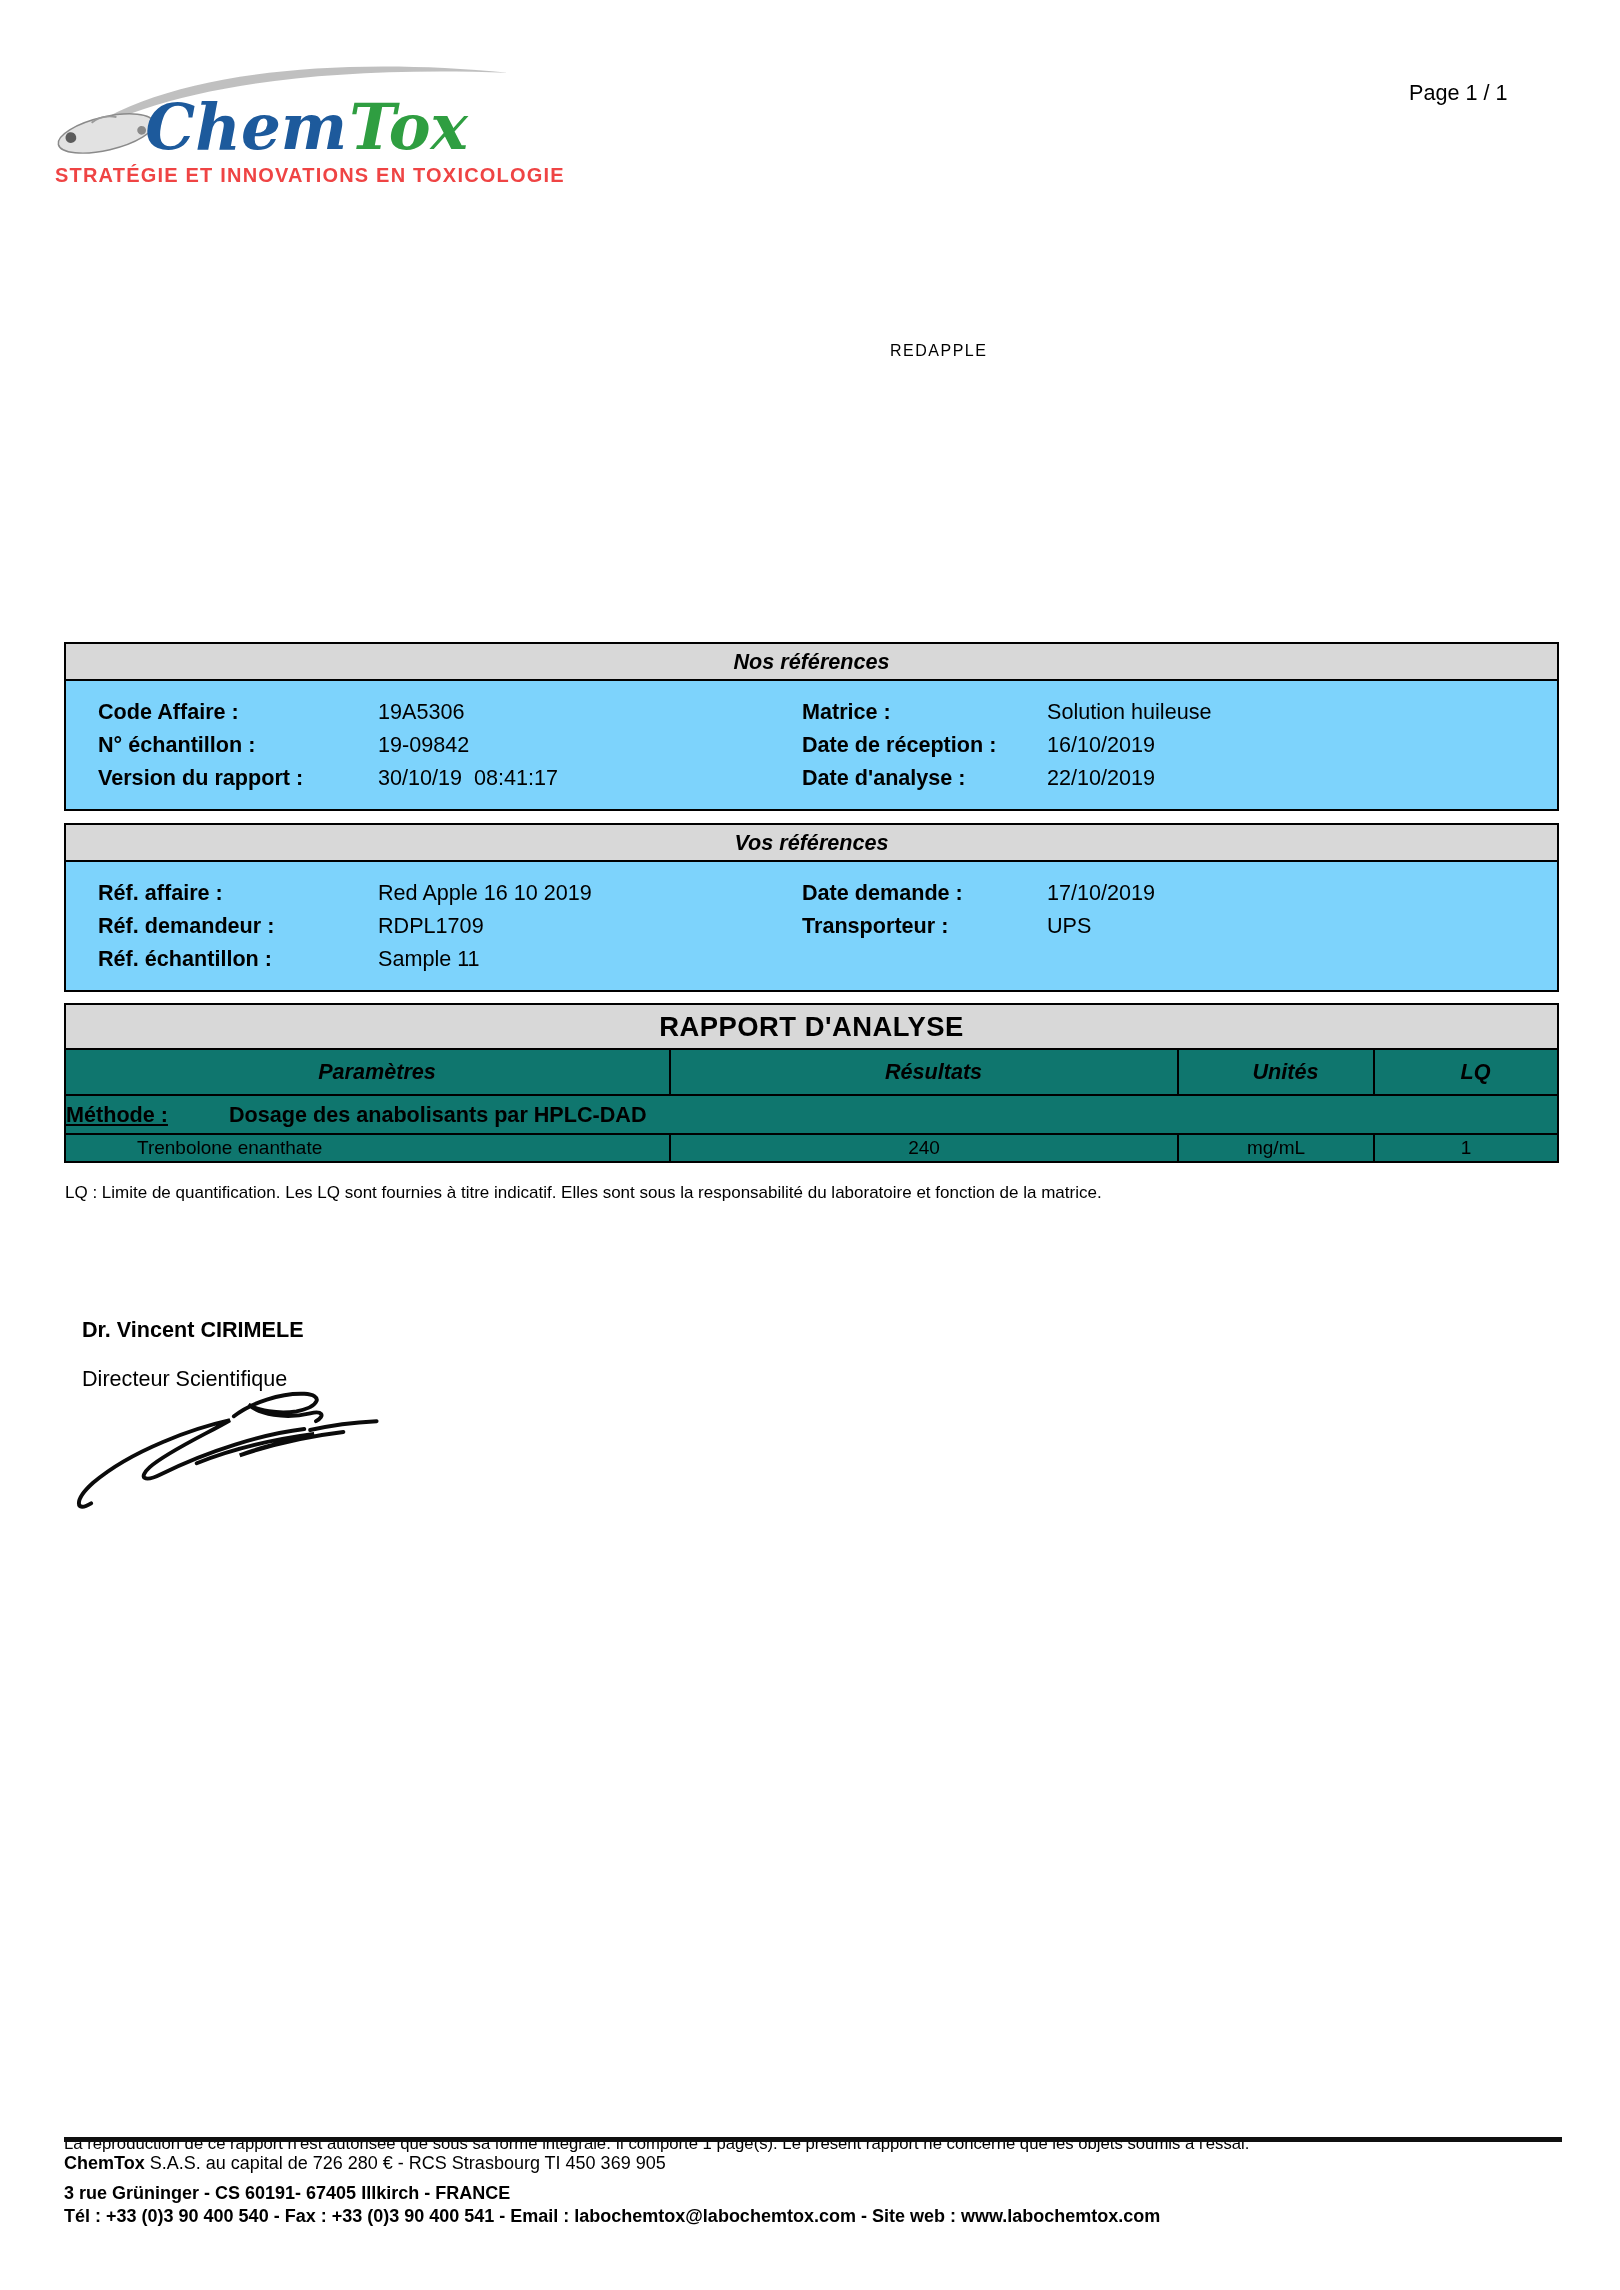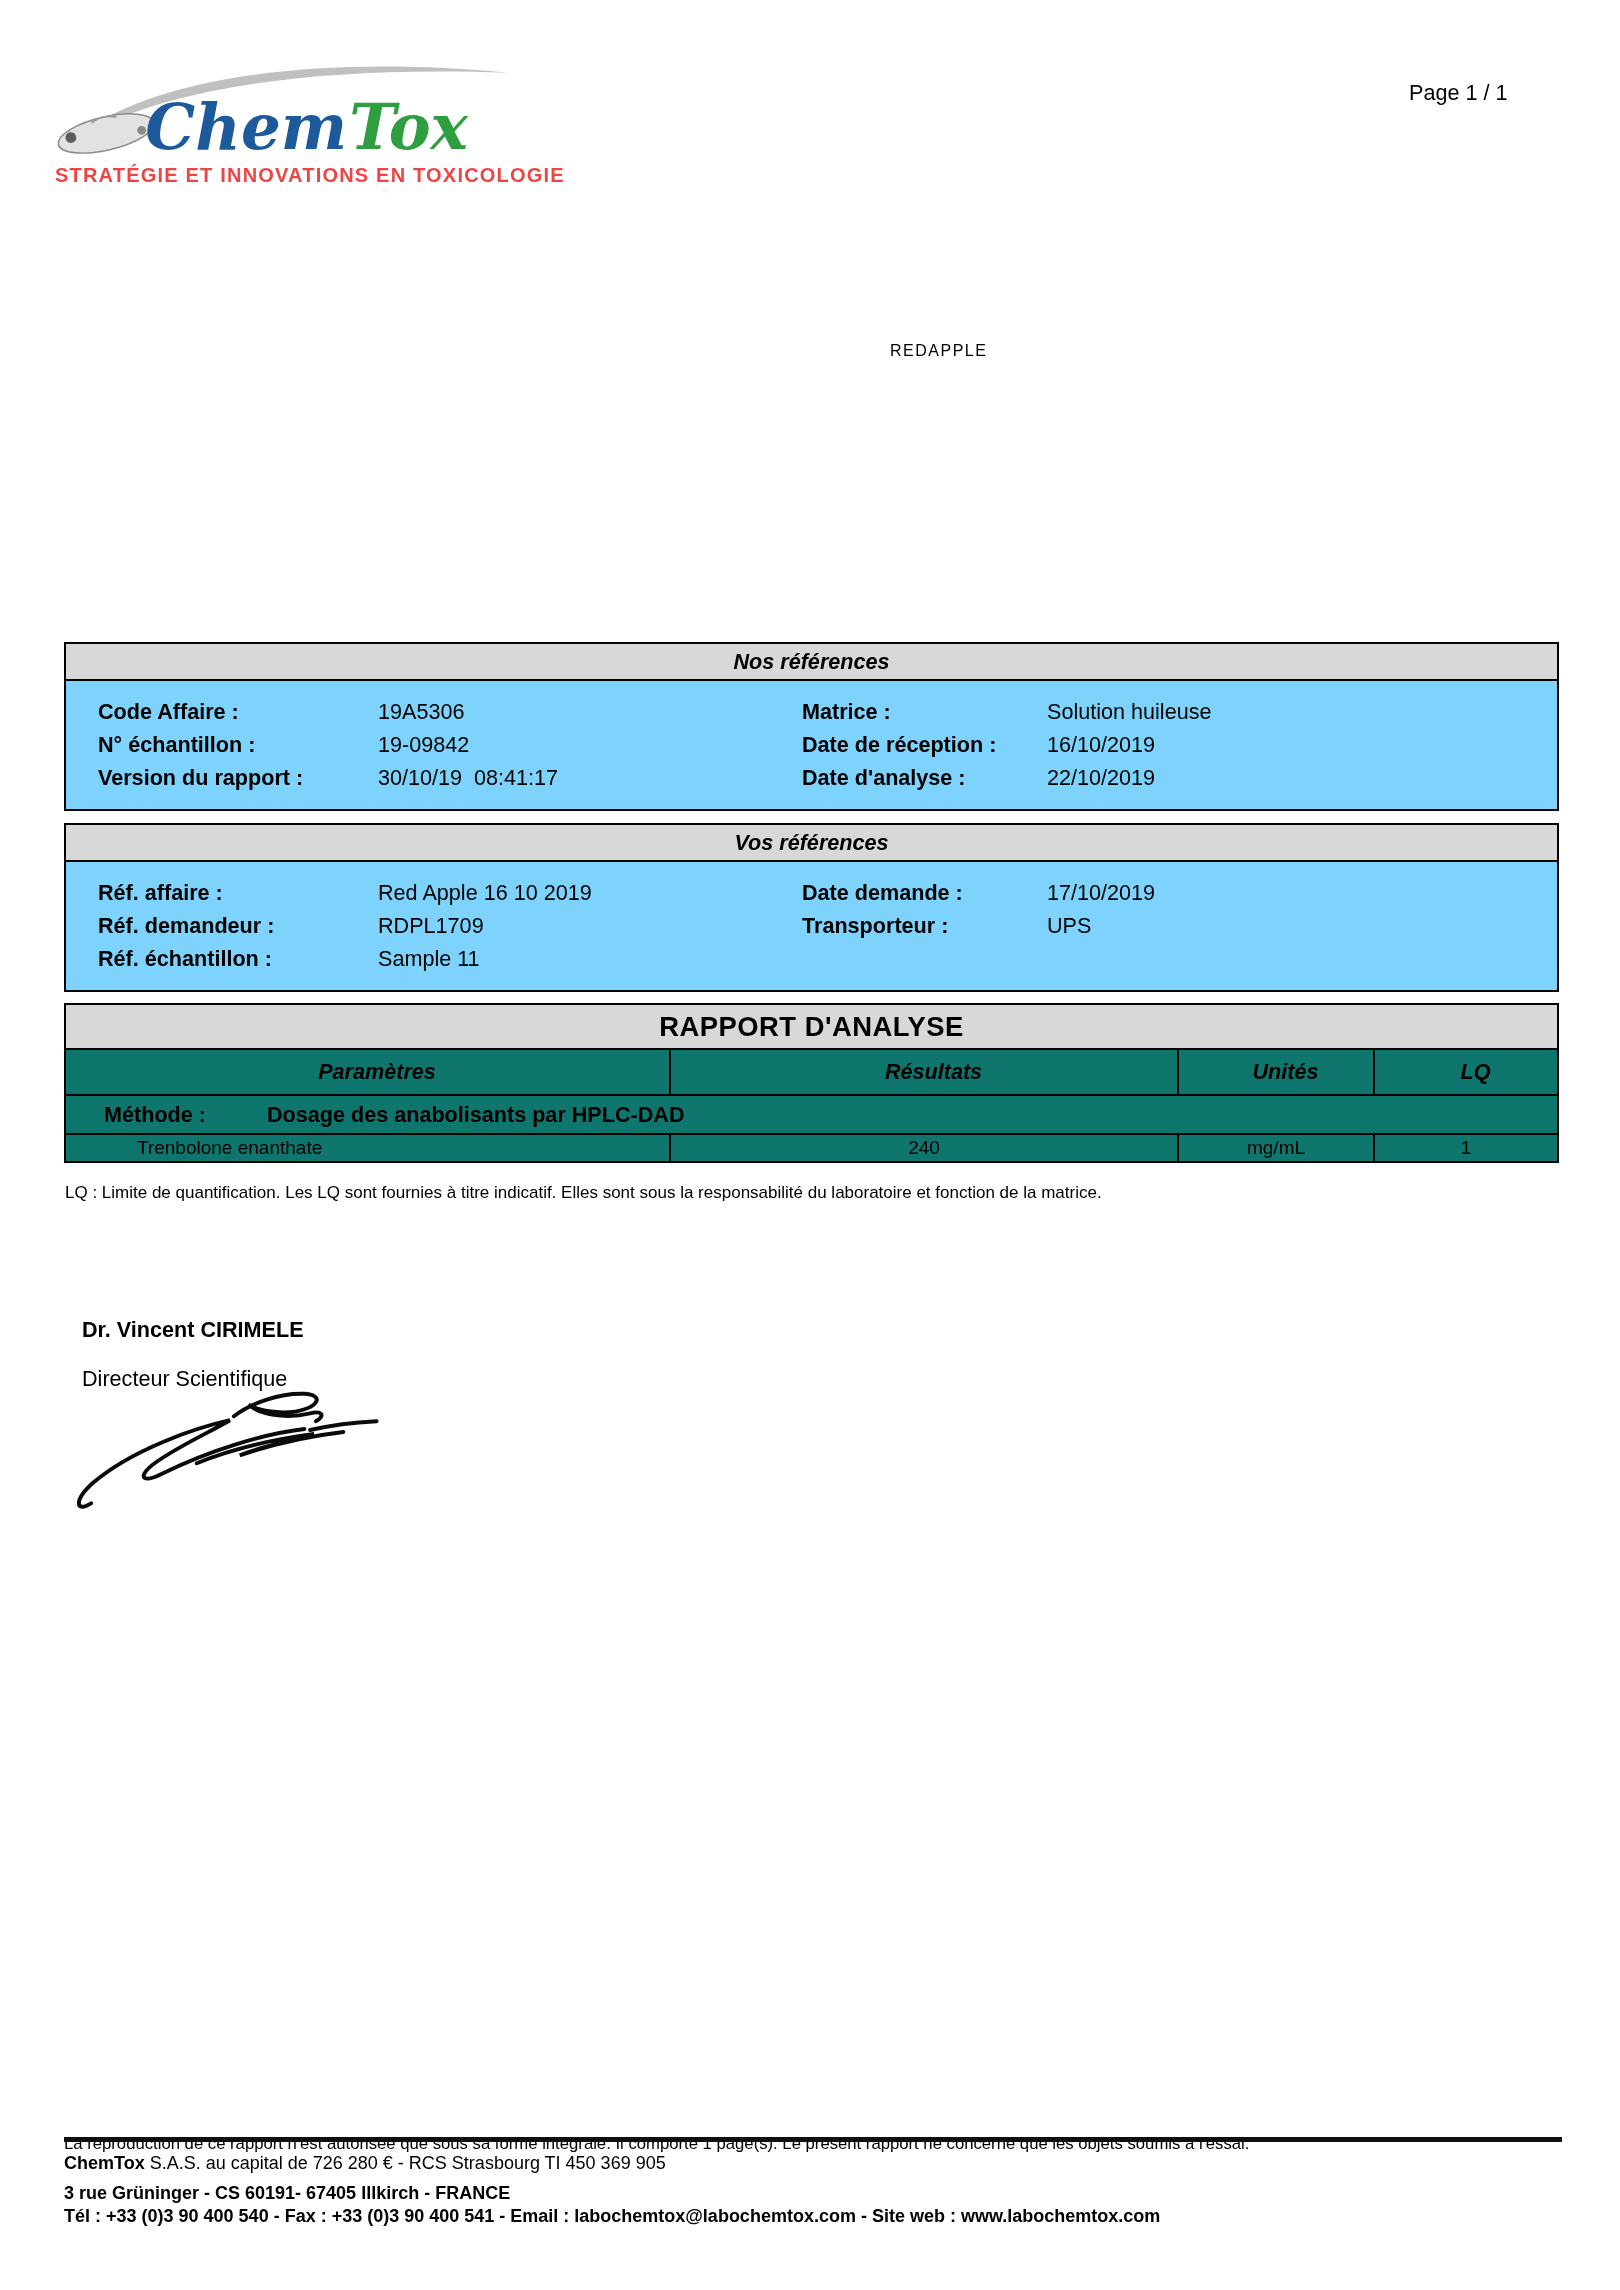--- a/index.html
+++ b/index.html
@@ -68,21 +68,21 @@
   }
   .w-param{width:603px;}
   .w-result{width:508px;border-left:2px solid #000;}
   .w-unit{width:196px;border-left:2px solid #000;}
   .w-lq{flex:1;border-left:2px solid #000;}
   .rpt-method{
     display:flex;height:37px;line-height:37px;
     border-bottom:2.9px solid #000;
     font-weight:bold;font-size:21.6px;
   }
-  .rpt-method .m-label{padding-left:38px;}
+  .rpt-method .m-label{text-decoration:underline;}
   .rpt-method .m-value{padding-left:61px;}
   .rpt-row{display:flex;height:26px;font-size:19px;}
   .rpt-row > div{
     display:flex;align-items:center;justify-content:center;
     box-sizing:border-box;
   }
   .rpt-row .cell-param{justify-content:flex-start;padding-left:71px;}
   .rpt-footnote{
     position:absolute;left:65px;top:1183px;
     font-size:17px;

